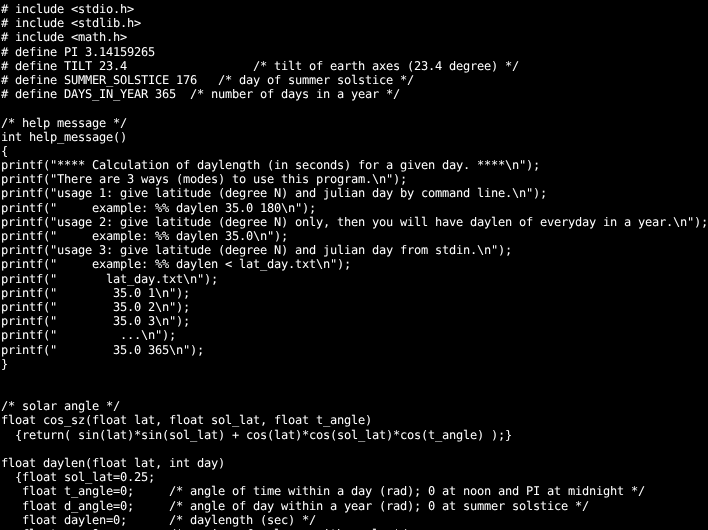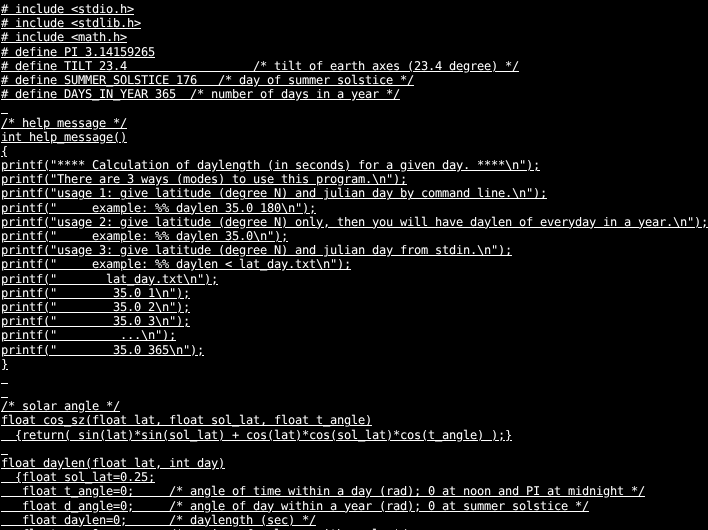--- a/index.html
+++ b/index.html
@@ -15,21 +15,20 @@
     font-family: "DejaVu Sans Mono", "Liberation Mono", monospace;
   }
   #terminal {
     position: relative;
     width: 708px;
     height: 530px;
     background: #000000;
     color: #ffffff;
     padding: 0;
     box-sizing: border-box;
-    text-decoration: underline;
   }
   #code {
     margin: 0;
     padding: 2px 0 0 1px;
     font-family: "DejaVu Sans Mono", "Liberation Mono", monospace;
     font-size: 12px;
     line-height: 14.2px;
     letter-spacing: 0px;
     color: #ffffff;
     background: transparent;

